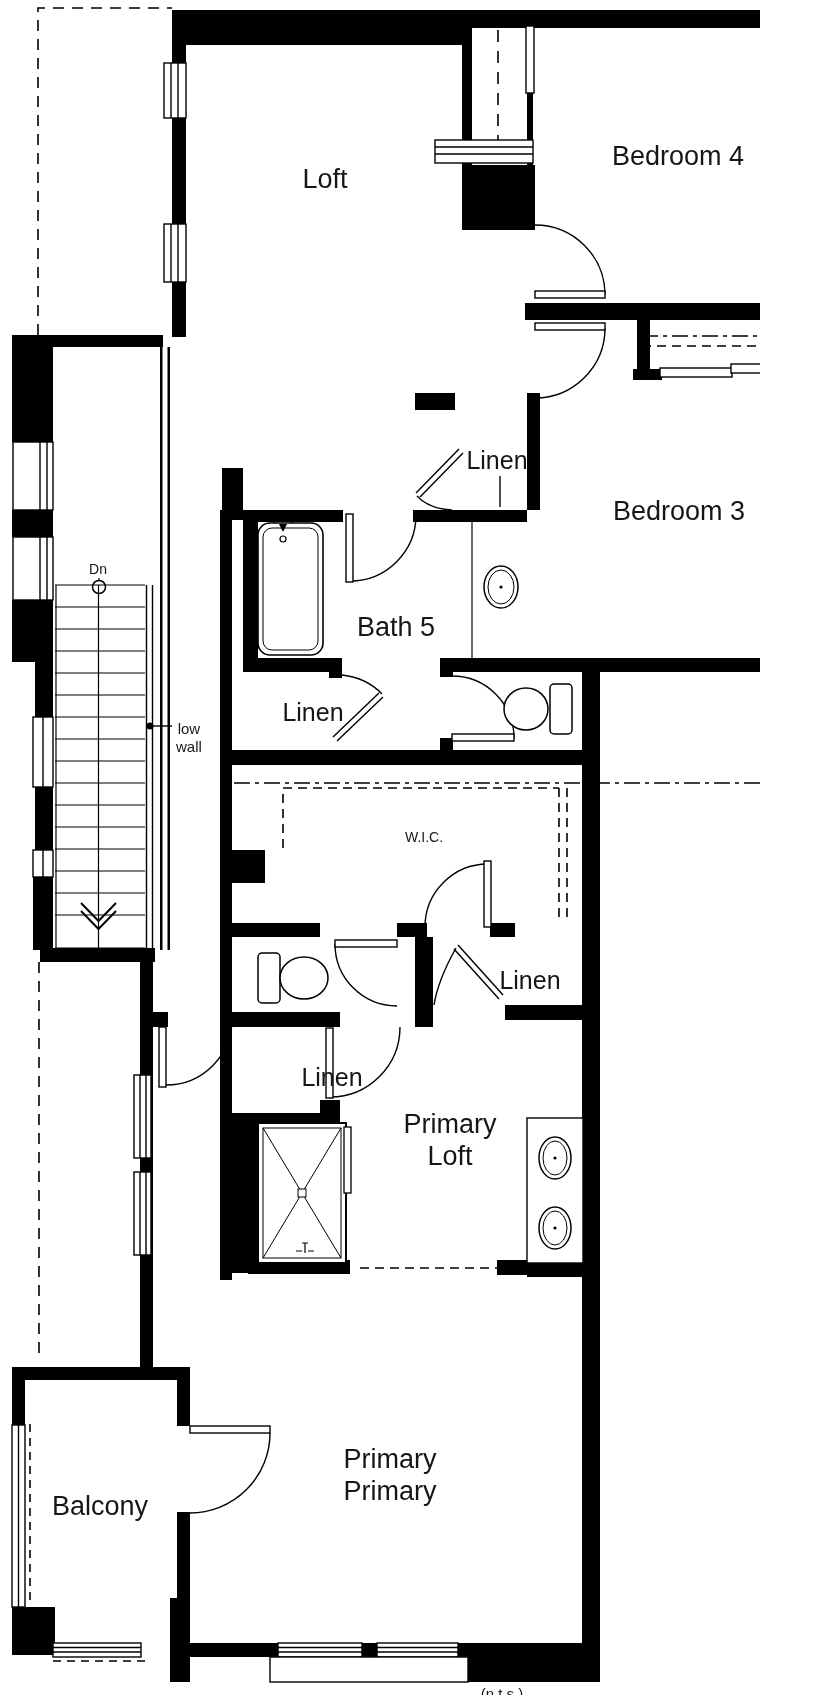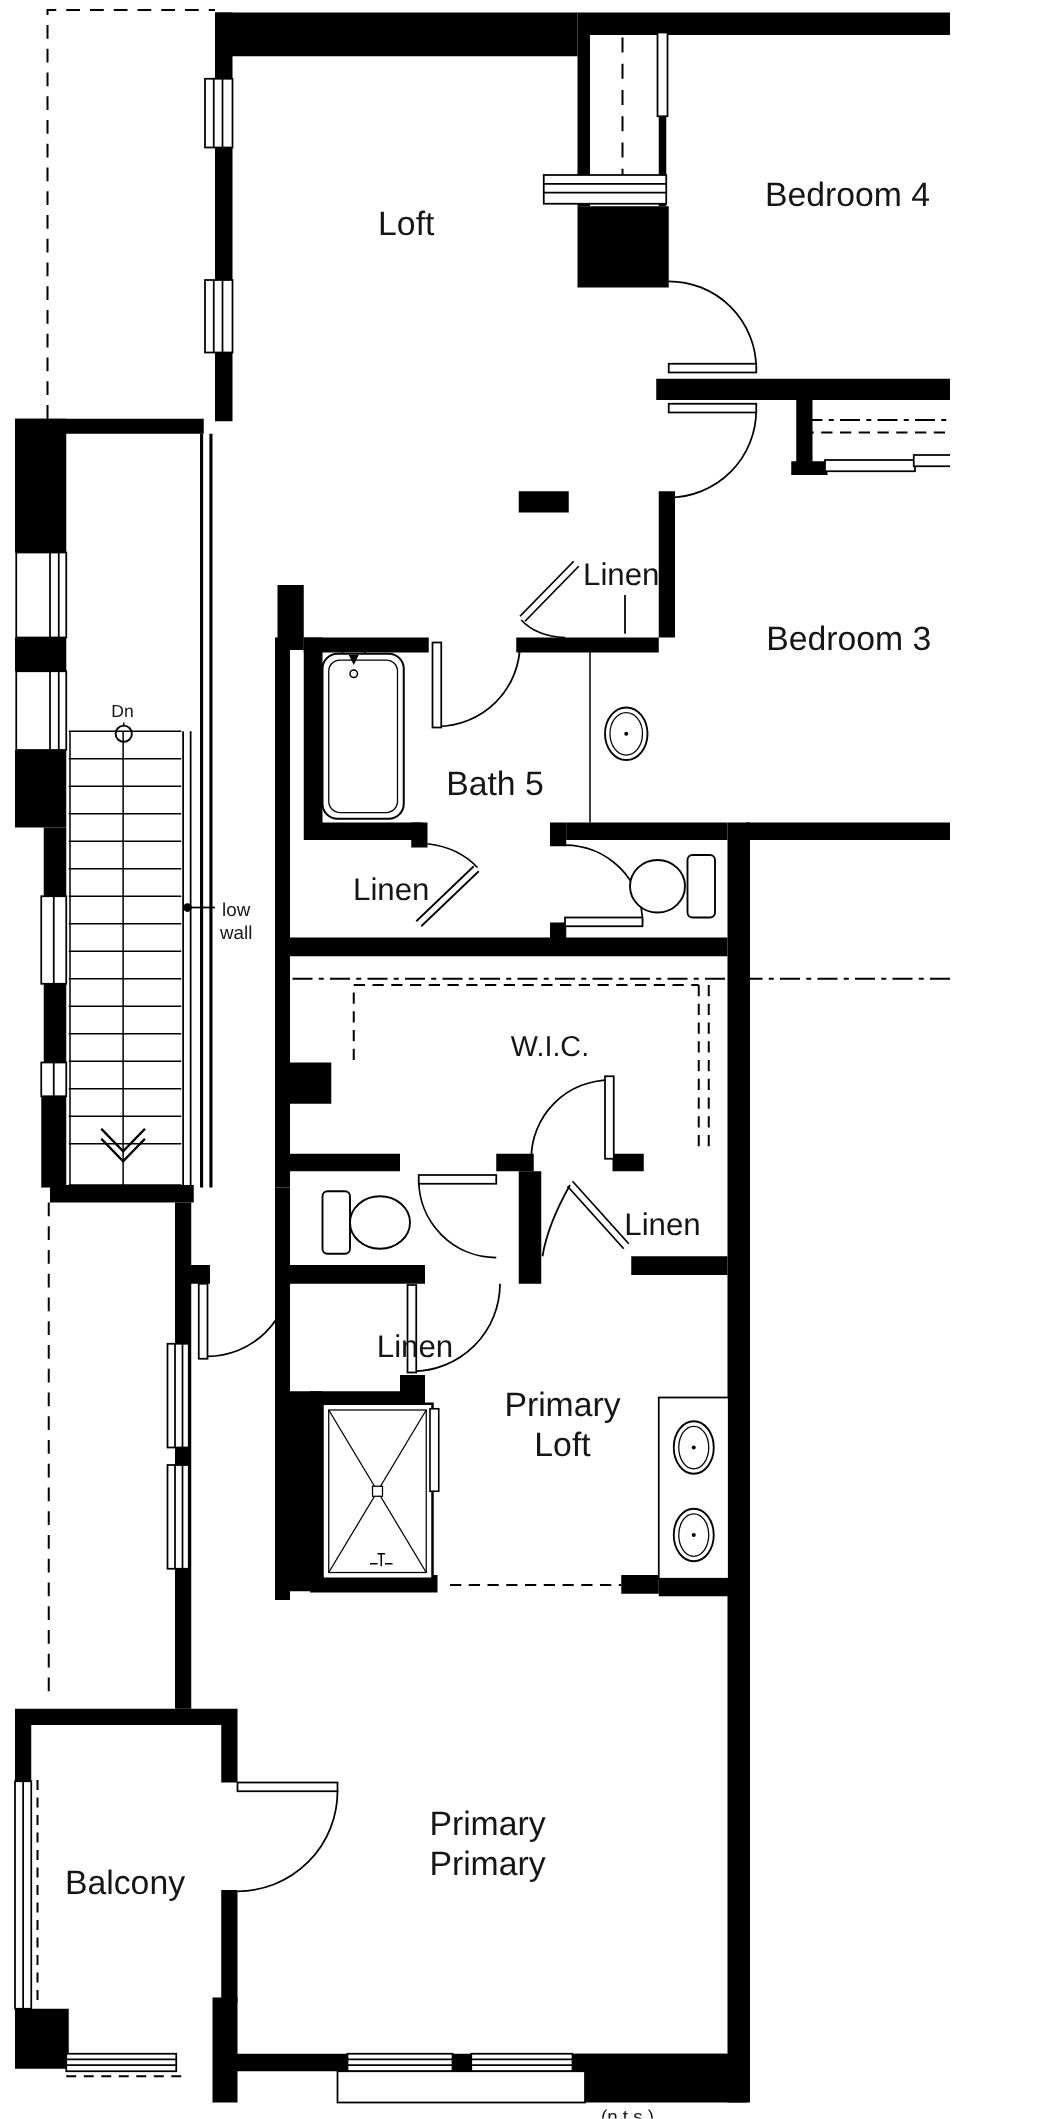--- a/index.html
+++ b/index.html
@@ -312,21 +312,21 @@
       <ellipse cx="555" cy="1228" rx="12" ry="17" stroke-width="1"></ellipse>
       <circle cx="555" cy="1228" r="1.6" fill="#000" stroke="none"></circle>
     </g>
   </g>
 </svg>
 
   <div class="lbl room" style="left:325px;top:180px">Loft</div>
   <div class="lbl room" style="left:678px;top:157px">Bedroom 4</div>
   <div class="lbl room" style="left:679px;top:512px">Bedroom 3</div>
   <div class="lbl room" style="left:396px;top:628px">Bath 5</div>
-  <div class="lbl small" style="left:440px;top:837px;font-size:23px">W.I.C.</div>
+  <div class="lbl small" style="left:424px;top:837px;font-size:14px">W.I.C.</div>
   <div class="lbl small" style="left:497px;top:461px">Linen</div>
   <div class="lbl small" style="left:313px;top:713px">Linen</div>
   <div class="lbl small" style="left:530px;top:981px">Linen</div>
   <div class="lbl small" style="left:332px;top:1078px">Linen</div>
   <div class="lbl room" style="left:450px;top:1141px">
     <span style="display:block">Primary</span>
     <span style="display:block">Loft</span>
   </div>
   <div class="lbl room" style="left:390px;top:1476px">
     <span style="display:block">Primary</span>

